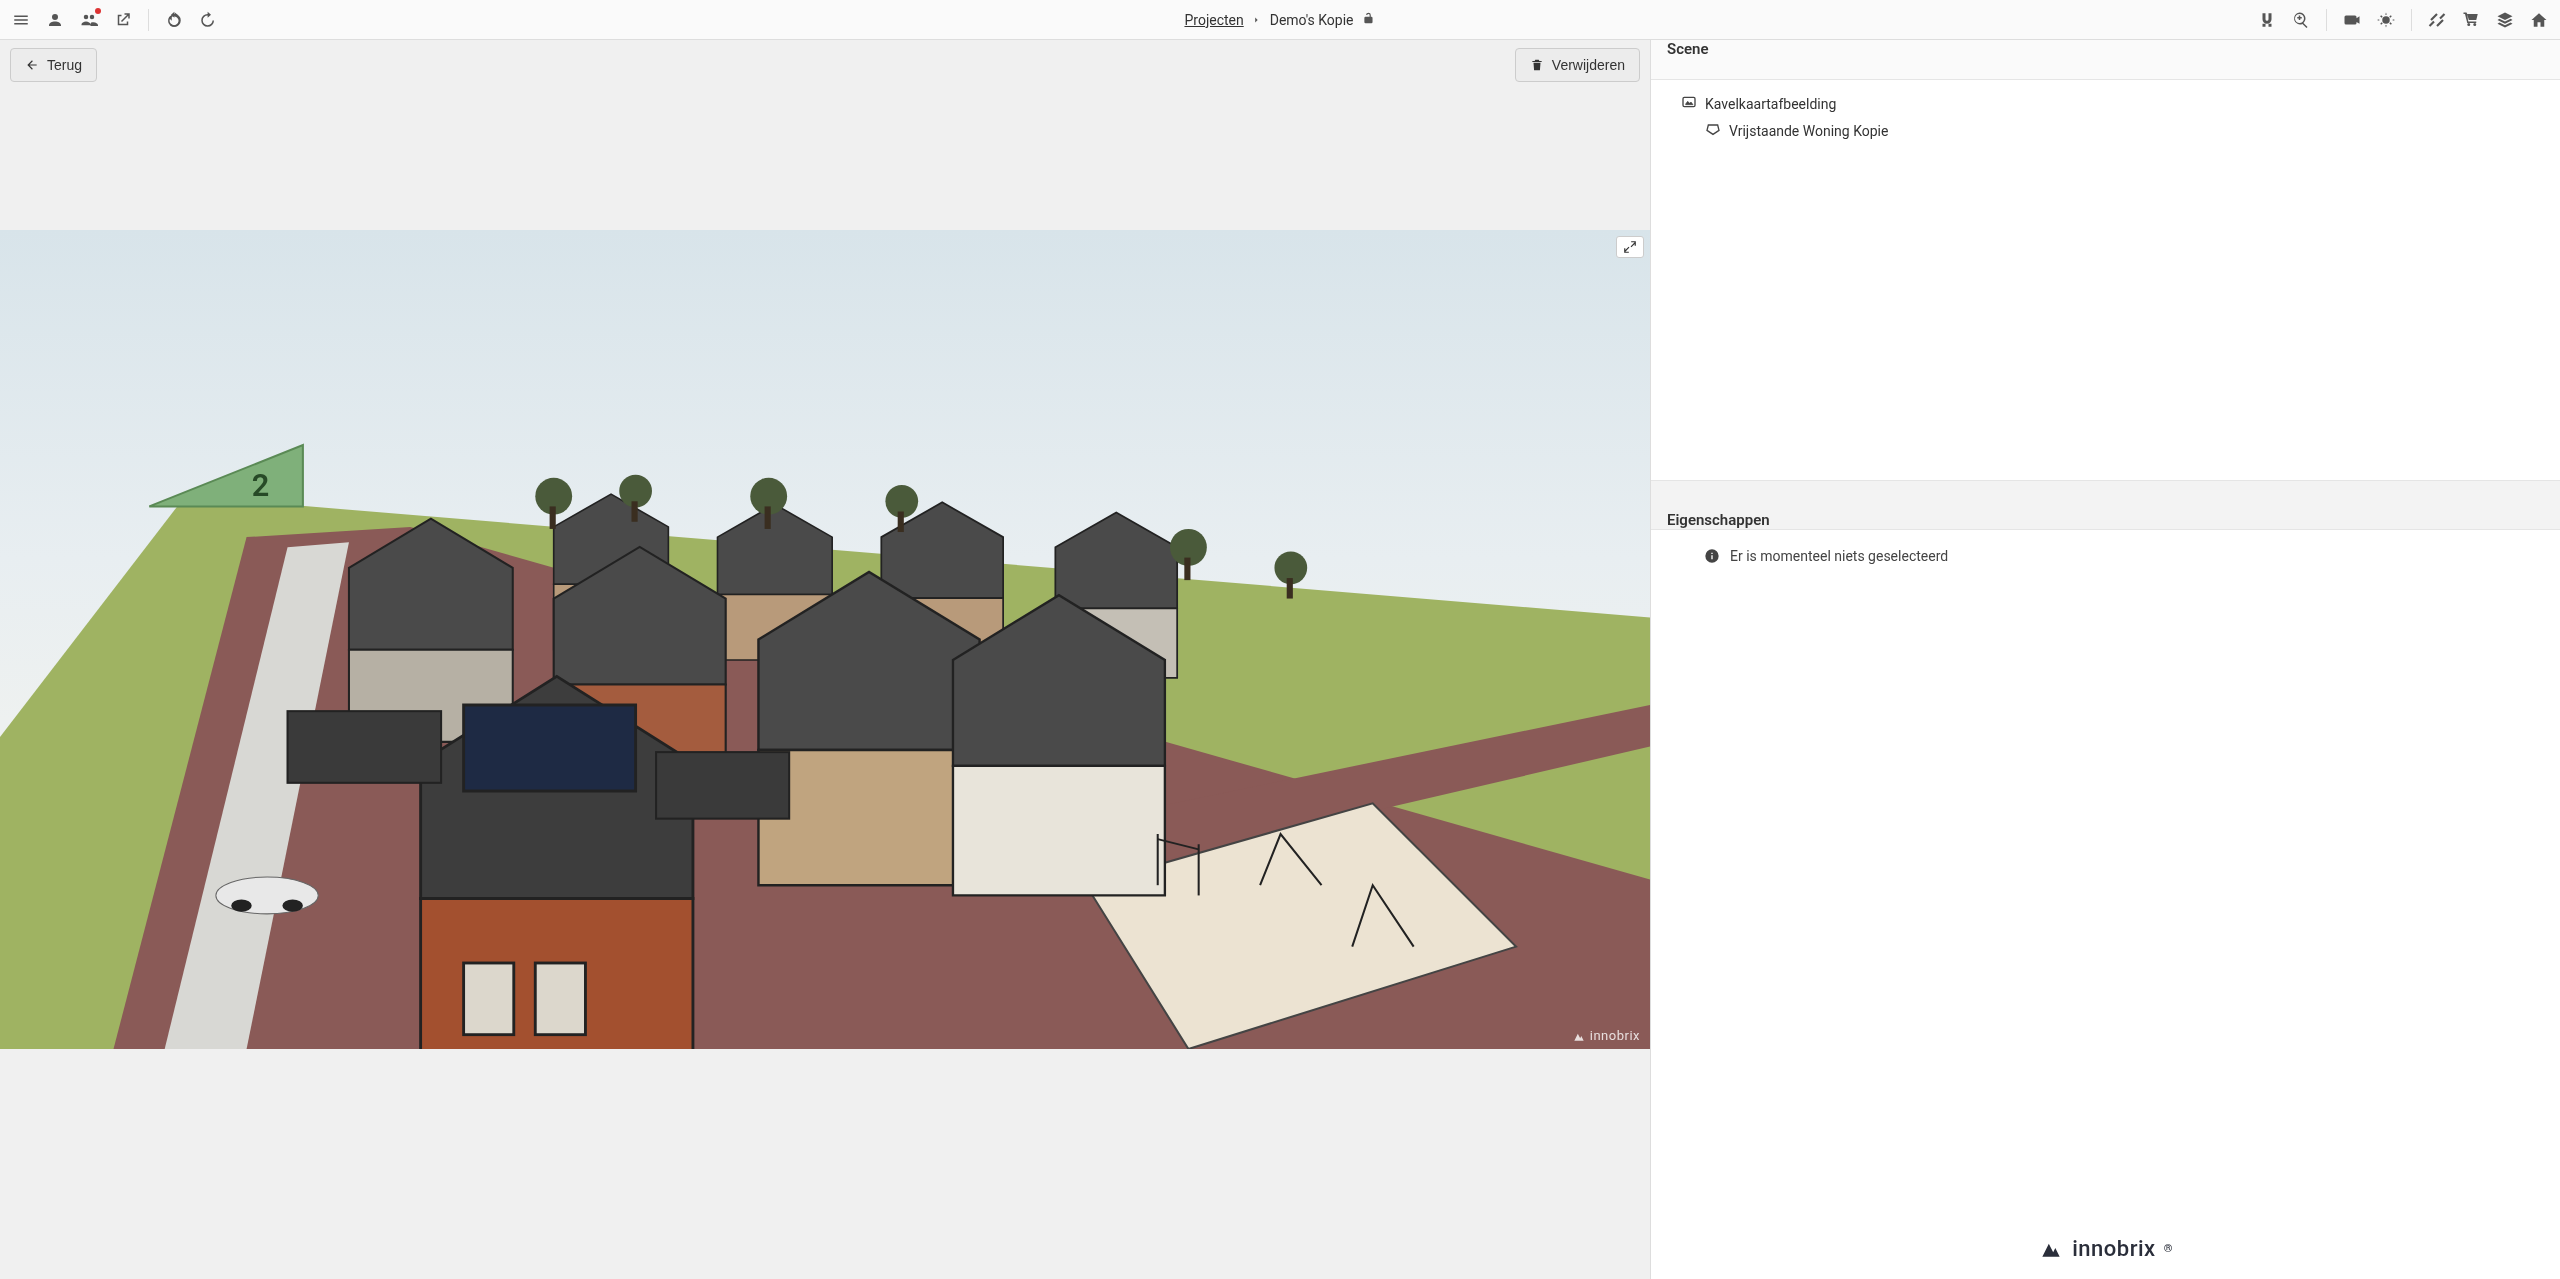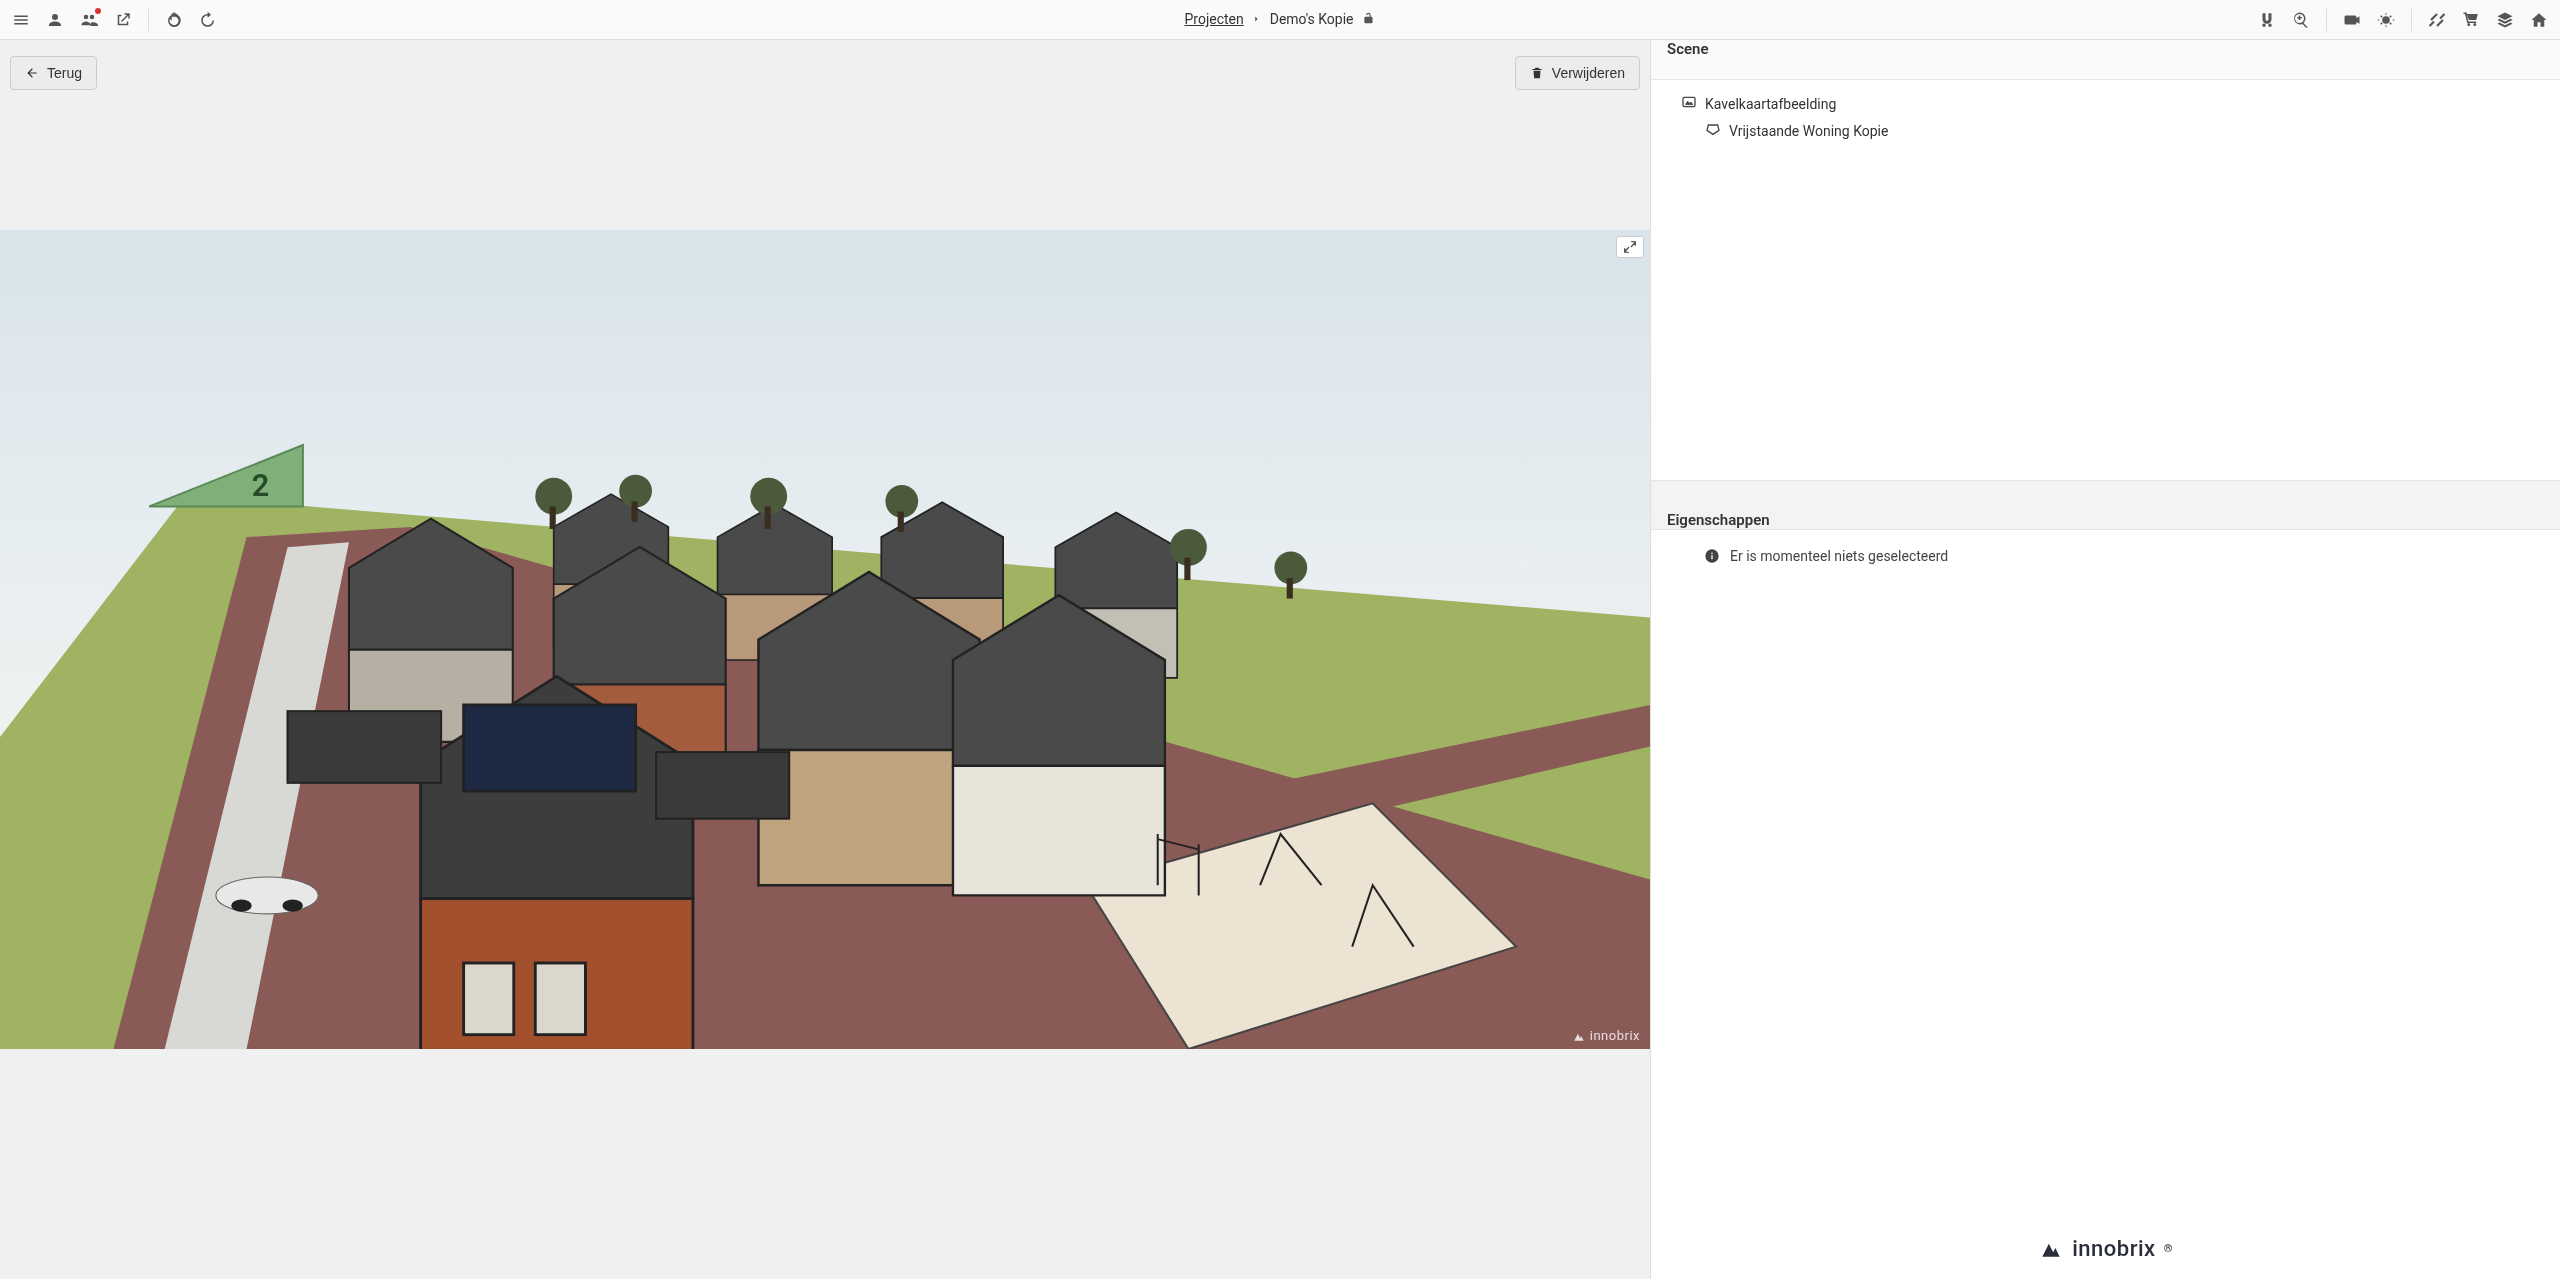--- a/index.html
+++ b/index.html
@@ -45,21 +45,21 @@
   cursor: pointer;
   color: #555;
 }
 .tb-btn svg { width: 18px; height: 18px; fill: currentColor; }
 
 .breadcrumb {
   position: absolute;
   left: 50%;
   transform: translateX(-50%);
   display: flex;
-  align-items: flex-start;
+  align-items: center;
   gap: 8px;
   font-size: 14px;
   color: #333;
 }
 .breadcrumb .crumb-link { text-decoration: underline; cursor: pointer; }
 .breadcrumb .crumb-sep svg { width: 10px; height: 10px; fill: #555; }
 .breadcrumb .lock svg { width: 14px; height: 14px; fill: #555; }
 
 .topbar .right-tools {
   margin-left: auto;
@@ -91,21 +91,21 @@
   flex: 1;
   position: relative;
   background: #f0f0f0;
   display: flex;
   flex-direction: column;
   overflow: hidden;
 }
 .viewport-actions {
   height: 50px;
   display: flex;
-  align-items: flex-end;
+  align-items: center;
   padding: 0 10px;
   gap: 8px;
 }
 .vp-btn {
   display: inline-flex;
   align-items: center;
   gap: 8px;
   padding: 8px 14px;
   background: #ececec;
   border: 1px solid #ccc;

